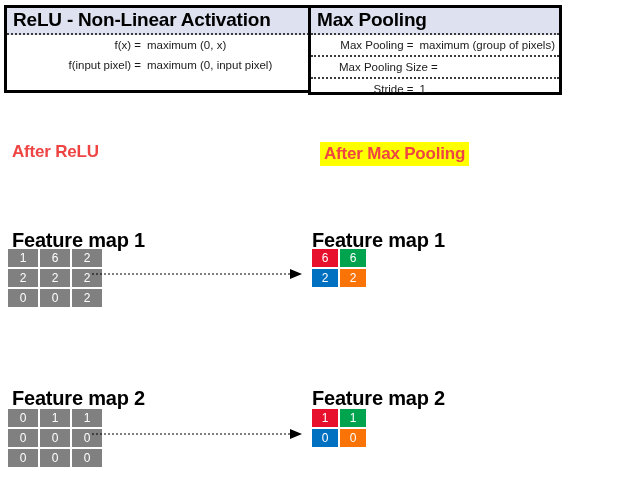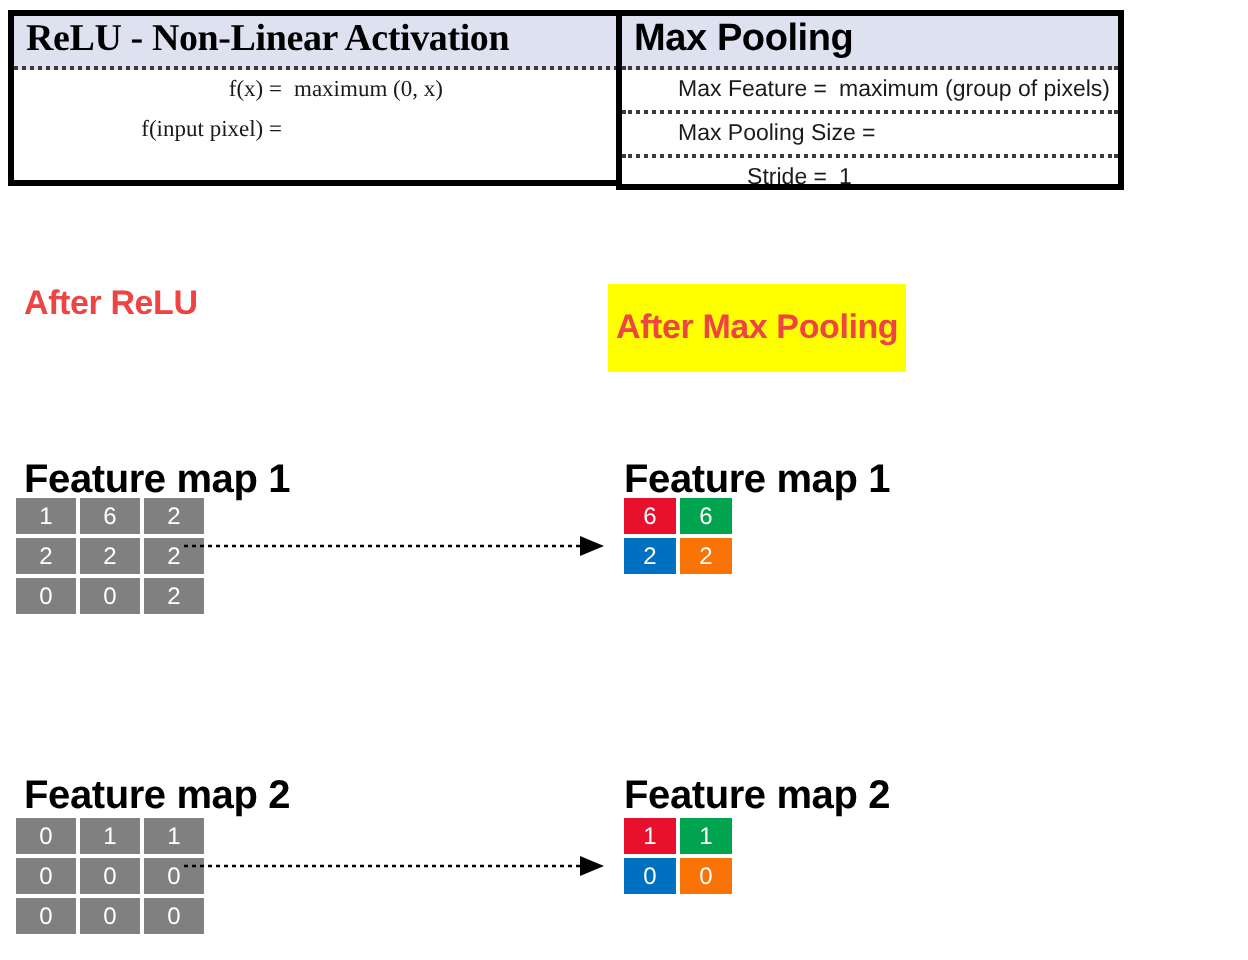--- a/index.html
+++ b/index.html
@@ -19,21 +19,21 @@
     inset: 0;
   }
 
   
   .panel {
     position: absolute;
     box-sizing: border-box;
     border: 3px solid #000000;
     background: #ffffff;
   }
-  #panel-relu  { left: 4px;   top: 5px;  width: 332px; height: 88px; font-family: Liberation Serif, serif; }
+  #panel-relu  { left: 4px;   top: 5px;  width: 332px; height: 88px; }
   #panel-pool  { left: 308px; top: 5px;  width: 254px; height: 90px; }
 
   .panel-title {
     box-sizing: border-box;
     background: #dde1f0;
     border-bottom: 2px dotted #3b3b3b;
     font-size: 19px;
     font-weight: bold;
     color: #000000;
     padding: 1px 6px 2px 6px;
@@ -73,21 +73,21 @@
   
   .section-head {
     position: absolute;
     font-size: 17px;
     font-weight: bold;
     color: #ef4444;
     white-space: nowrap;
     letter-spacing: -0.2px;
   }
   #head-after-relu { left: 12px;  top: 142px; }
-  #head-after-pool { left: 304px; top: 142px; background: #ffff00; padding: 12px 4px; }
+  #head-after-pool { left: 320px; top: 142px; background: #ffff00; padding: 2px 4px; }
 
   
   .fm-label {
     position: absolute;
     font-size: 20px;
     font-weight: bold;
     color: #000000;
     white-space: nowrap;
     letter-spacing: -0.2px;
   }
@@ -145,27 +145,28 @@
 <div class="canvas">
 
   <div class="panel" id="panel-relu">
     <div class="panel-title">ReLU - Non-Linear Activation</div>
     <div class="panel-row">
       <span class="lhs">f(x) =</span>
       <span class="rhs">maximum (0, x)</span>
     </div>
     <div class="panel-row">
       <span class="lhs">f(input pixel) =</span>
+      <span class="rhs">maximum (0, input pixel)</span>
     </div>
   </div>
 
   <div class="panel" id="panel-pool">
     <div class="panel-title">Max Pooling</div>
     <div class="panel-row dotted-sep">
-      <span class="lhs">Max Feature  =</span>
+      <span class="lhs">Max Pooling  =</span>
       <span class="rhs">maximum (group of pixels)</span>
     </div>
     <div class="panel-row dotted-sep">
       <span class="lhs">Max Pooling Size =</span>
     </div>
     <div class="panel-row">
       <span class="lhs">Stride =</span>
       <span class="rhs">1</span>
     </div>
   </div>

